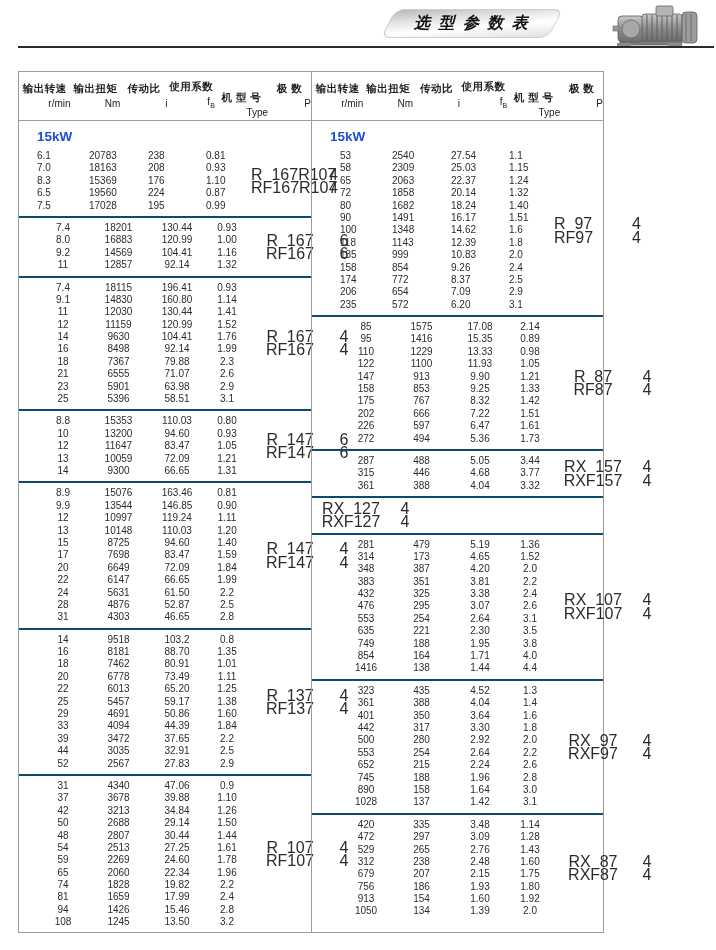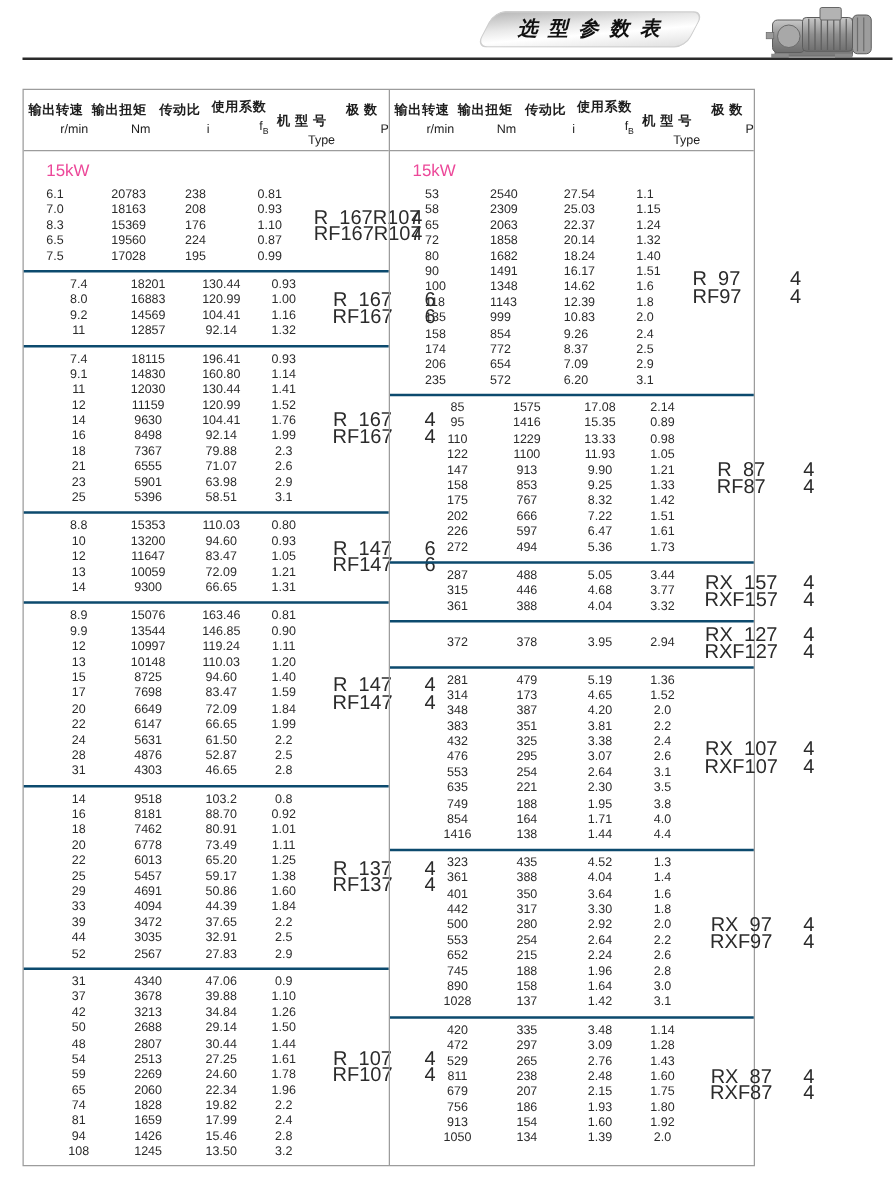--- a/index.html
+++ b/index.html
@@ -35,21 +35,21 @@
     height:48px;flex:0 0 48px;display:flex;align-items:center;
     border-bottom:1px solid #9c9c9c;
   }
   .hcell{text-align:center;line-height:15px;}
   .hcell .zh{font-size:10.5px;font-weight:bold;color:#1d1d1d;letter-spacing:0.5px;}
   .hcell .en{font-size:10px;color:#1d1d1d;text-align:right;}
   .hcell sub{font-size:7px;}
   .h1{width:60px;} .h2{width:58px;} .h3{width:55px;} .h4{width:55px;} .h5{width:62px;margin-top:18px;} .h6{width:50px;}
 
   .tbody{flex:1;}
-  .power{font-size:13.5px;font-weight:normal;color:#ec4899;padding:8px 0 2px 18px;}
+  .power{font-size:13.5px;font-weight:bold;color:#1d4ed8;padding:8px 0 2px 18px;}
   .group{display:flex;align-items:center;padding:4px 0;}
   .group + .group{border-top:2px solid #0c4a6e;text-align:center;}
   .rows{width:232px;box-sizing:border-box;padding-left:18px;flex:0 0 auto;}
   .half.right .rows{width:242px;padding-left:28px;}
   .row{display:flex;height:12.4px;line-height:12.4px;font-size:10px;color:#2b2b2b;}
   .c1{width:52px;} .c2{width:59px;} .c3{width:58px;} .c4{width:42px;}
   .mp{flex:0 0 auto;}
   .mp-line{display:flex;height:13.2px;line-height:13.2px;font-size:16px;color:#2b2b2b;}
   .model{width:78px;white-space:pre;}
   .pole{width:30px;white-space:pre;}
@@ -413,21 +413,21 @@
             <div class="row">
               <span class="c1">14</span>
               <span class="c2">9518</span>
               <span class="c3">103.2</span>
               <span class="c4">0.8</span>
             </div>
             <div class="row">
               <span class="c1">16</span>
               <span class="c2">8181</span>
               <span class="c3">88.70</span>
-              <span class="c4">0.92</span>
+              <span class="c4">1.35</span>
             </div>
             <div class="row">
               <span class="c1">18</span>
               <span class="c2">7462</span>
               <span class="c3">80.91</span>
               <span class="c4">1.01</span>
             </div>
             <div class="row">
               <span class="c1">20</span>
               <span class="c2">6778</span>
@@ -797,28 +797,20 @@
               <span class="model">RX  157</span>
               <span class="pole">4</span>
             </div>
             <div class="mp-line">
               <span class="model">RXF157</span>
               <span class="pole">4</span>
             </div>
           </div>
         </div>
         <div class="group">
-          <div class="rows">
-            <div class="row">
-              <span class="c1">372</span>
-              <span class="c2">378</span>
-              <span class="c3">3.95</span>
-              <span class="c4">2.94</span>
-            </div>
-          </div>
           <div class="mp">
             <div class="mp-line">
               <span class="model">RX  127</span>
               <span class="pole">4</span>
             </div>
             <div class="mp-line">
               <span class="model">RXF127</span>
               <span class="pole">4</span>
             </div>
           </div>
@@ -991,21 +983,21 @@
               <span class="c3">3.09</span>
               <span class="c4">1.28</span>
             </div>
             <div class="row">
               <span class="c1">529</span>
               <span class="c2">265</span>
               <span class="c3">2.76</span>
               <span class="c4">1.43</span>
             </div>
             <div class="row">
-              <span class="c1">811</span>
+              <span class="c1">312</span>
               <span class="c2">238</span>
               <span class="c3">2.48</span>
               <span class="c4">1.60</span>
             </div>
             <div class="row">
               <span class="c1">679</span>
               <span class="c2">207</span>
               <span class="c3">2.15</span>
               <span class="c4">1.75</span>
             </div>

